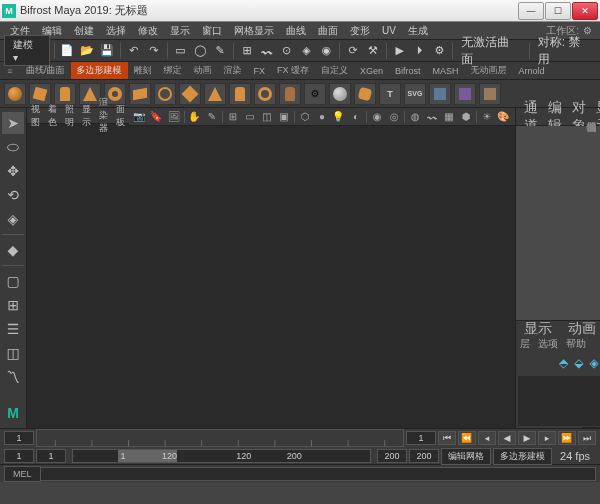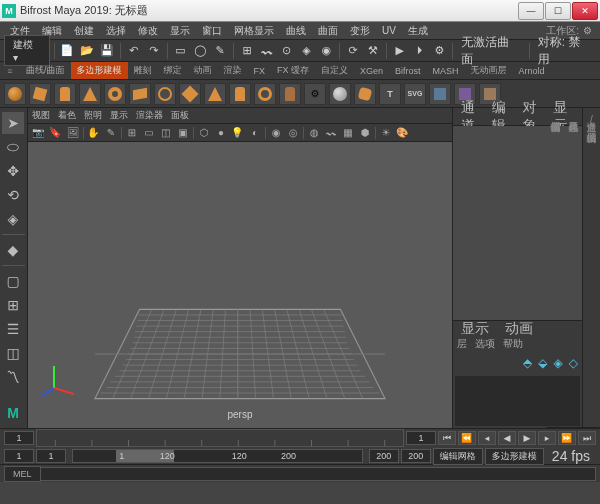--- a/index.html
+++ b/index.html
@@ -34,21 +34,21 @@
 .sh-torus{width:14px;height:14px;border:4px solid #d89040;border-radius:50%}
 .sh-plane{width:14px;height:10px;background:#d89040;transform:skewY(-10deg)}
 .sh-misc{width:12px;height:12px;background:#5a7a9a}
 .sh-svg{font-size:7px;color:#ccc;font-weight:bold}
 .sh-txt{font-size:9px;color:#ccc;font-weight:bold}
 .main{display:flex;height:320px}
 .toolbox{width:28px;background:#3a3a3a;border-right:1px solid #222;display:flex;flex-direction:column;gap:2px;padding:4px 2px}
 .tx{width:22px;height:22px;display:flex;align-items:center;justify-content:center;color:#bbb;font-size:14px;cursor:pointer}
 .tx.sel{background:#555}
 .tx-sep{height:1px;background:#555;margin:2px 0}
-.viewport-area{flex:1;display:flex;flex-direction:column;background:#2a2a2a}
+.viewport-area{flex:1;display:flex;flex-direction:row;background:#2a2a2a}
 .vp-menubar{height:16px;background:#3a3a3a;display:flex;align-items:center;padding:0 4px;gap:8px;border-bottom:1px solid #222}
 .vp-m{color:#bbb;font-size:9px;cursor:pointer}
 .vp-toolbar{height:18px;background:#3a3a3a;display:flex;align-items:center;padding:0 4px;gap:3px;border-bottom:1px solid #222}
 .vp-i{width:14px;height:14px;display:flex;align-items:center;justify-content:center;color:#aaa;font-size:10px}
 .vp-sep{width:1px;height:12px;background:#555}
 .viewport{flex:1;background:#5a5a5a;position:relative;overflow:hidden}
 .grid-canvas{position:absolute;inset:0}
 .axis-gizmo{position:absolute;left:12px;bottom:28px}
 .persp-label{position:absolute;bottom:8px;left:50%;transform:translateX(-50%);color:#ccc;font-size:10px}
 .right-panel{width:130px;background:#3a3a3a;border-left:1px solid #222;display:flex;flex-direction:column}
@@ -63,21 +63,21 @@
 .rtabs{width:18px;background:#3a3a3a;border-left:1px solid #222;display:flex;flex-direction:column;writing-mode:vertical-rl;text-orientation:upright;font-size:8px;color:#888}
 .rtab{padding:6px 2px;border-bottom:1px solid #222}
 .timeline{height:36px;background:#3a3a3a;border-top:1px solid #222;display:flex;flex-direction:column}
 .tl-marks{flex:1;position:relative;height:100%;border:1px solid #555}
 .tl-field{width:30px;background:#2a2a2a;color:#ccc;border:1px solid #555;text-align:center;font-size:9px;padding:1px}
 .tl-btn{width:18px;height:14px;background:#444;color:#ccc;display:flex;align-items:center;justify-content:center;font-size:9px;border:1px solid #555}
 .range-bar{height:14px;background:#2a2a2a;margin:2px 4px;display:flex;align-items:center;border:1px solid #555;position:relative}
 .range-slider{position:absolute;left:15%;width:20%;height:100%;background:#666}
 .range-lbl{position:absolute;color:#ccc;font-size:9px;top:1px}
 .anim-sel{background:#2a2a2a;color:#ccc;border:1px solid #555;font-size:9px;padding:1px 6px}
-.fps{color:#ccc;font-size:14px;padding:0 6px}
+.fps{color:#ccc;font-size:11px;padding:0 6px}
 .cmdline{height:18px;background:#3a3a3a;display:flex;align-items:center;padding:0 4px;border-top:1px solid #222}
 .cmd-lbl{background:#2a2a2a;color:#aaa;padding:2px 8px;border:1px solid #555;font-size:9px}
 .cmd-input{flex:1;background:#2a2a2a;border:1px solid #555;border-left:none;height:14px}
 svg{display:block}
 </style>
 </head>
 <body>
 
 <div class="titlebar">
   <div class="tb-icon">M</div>

